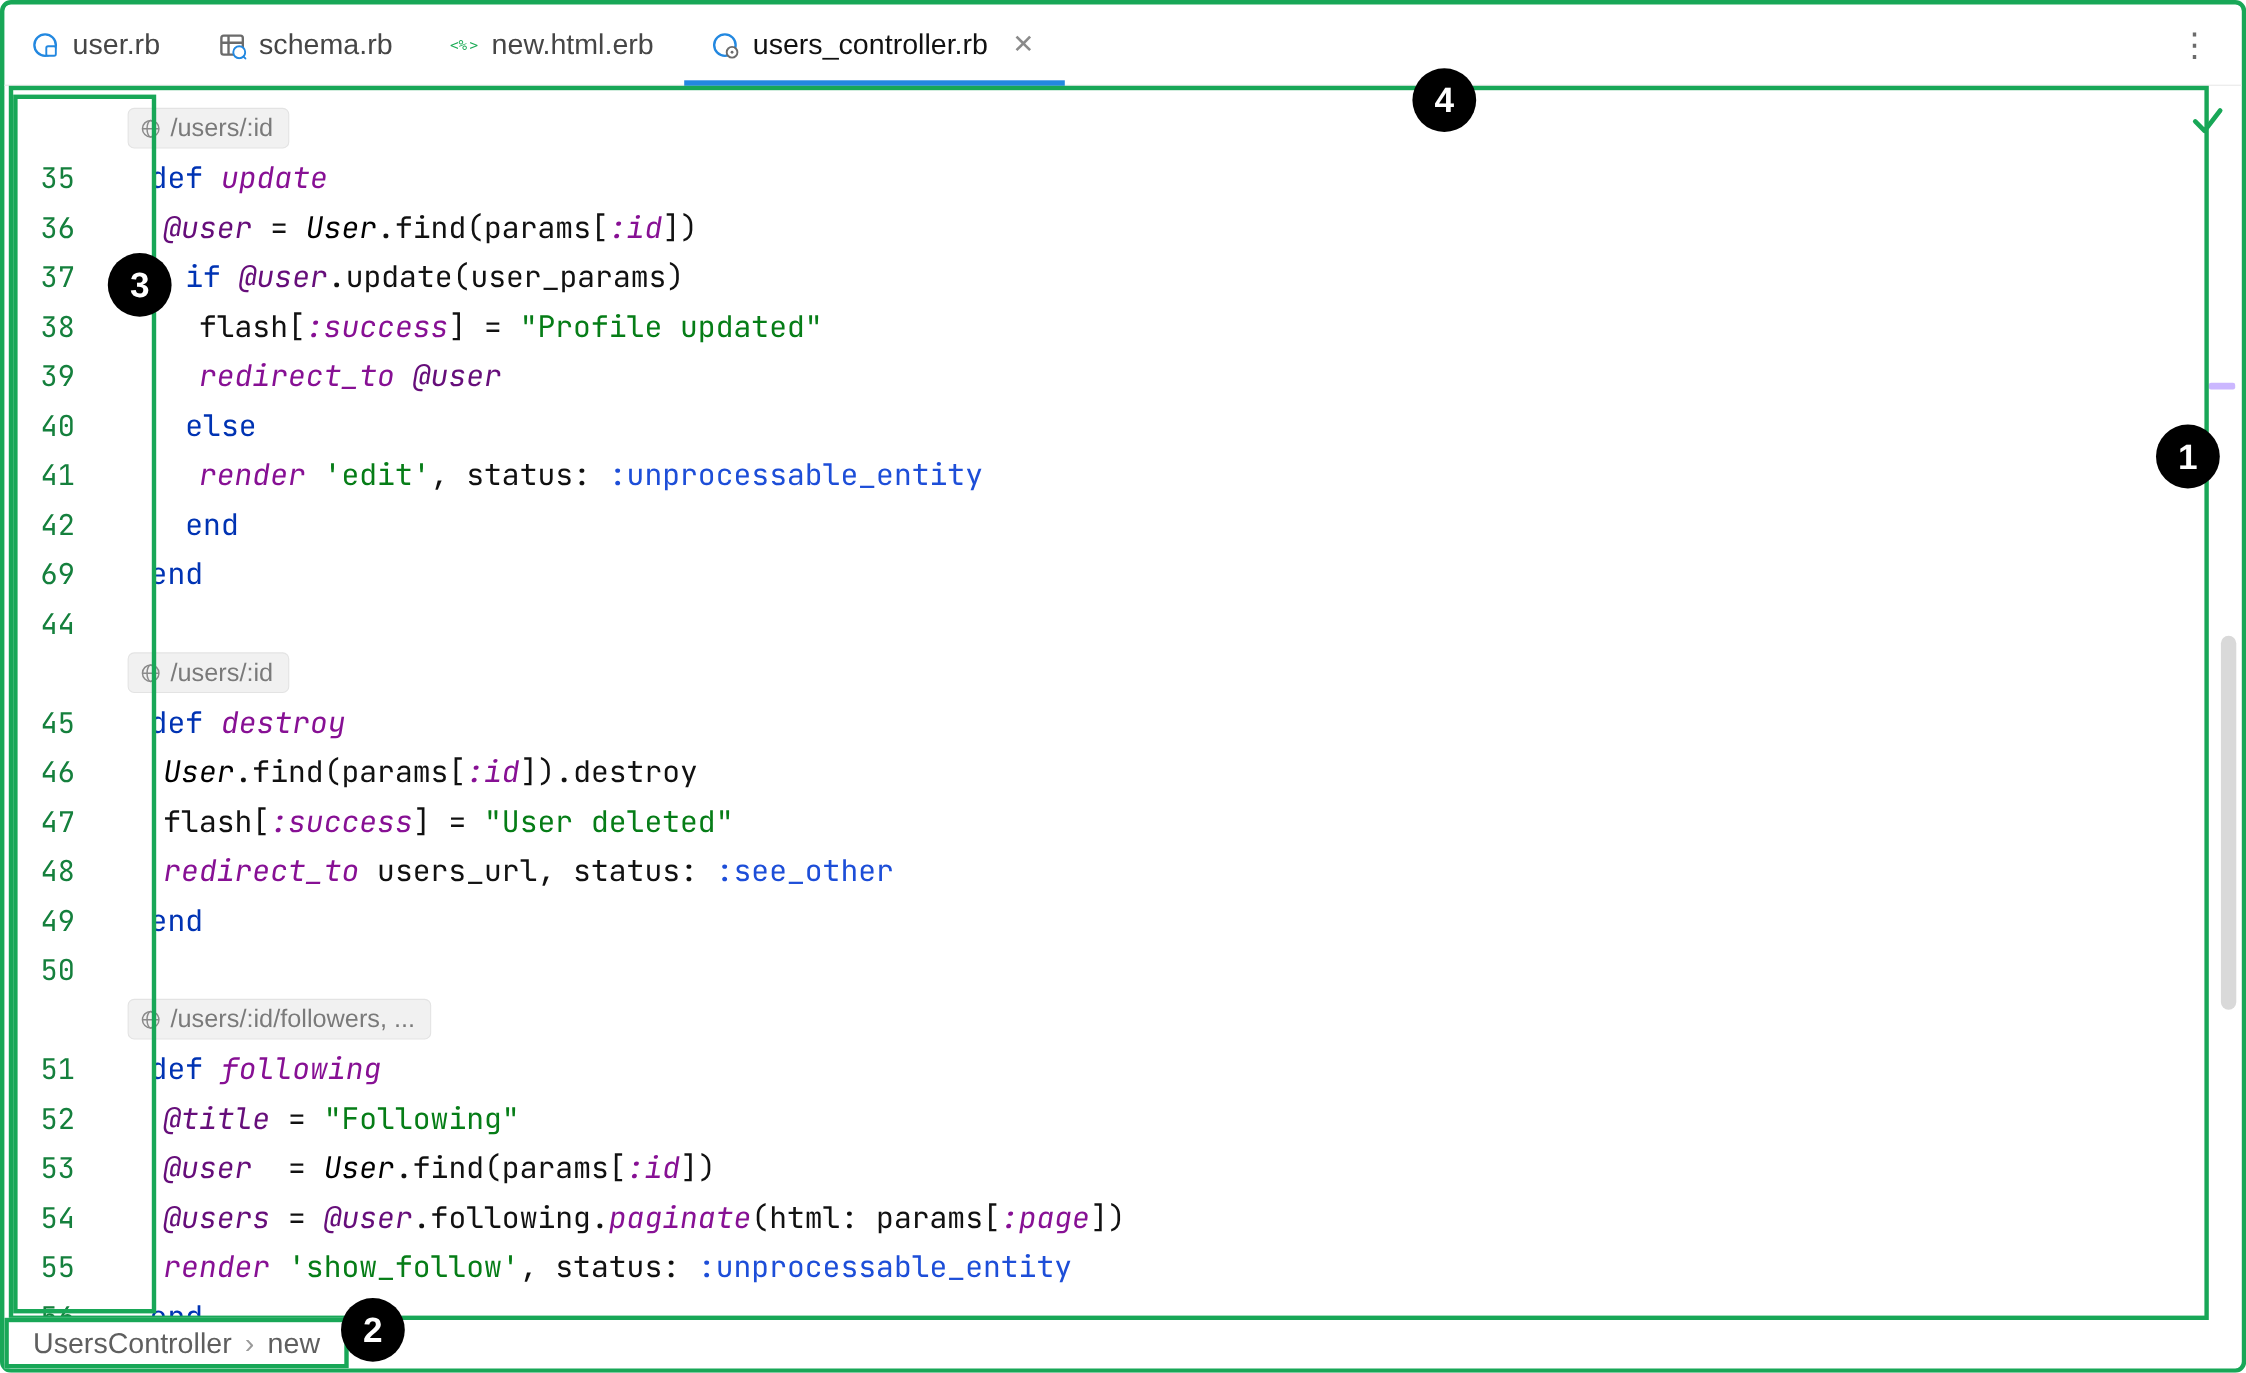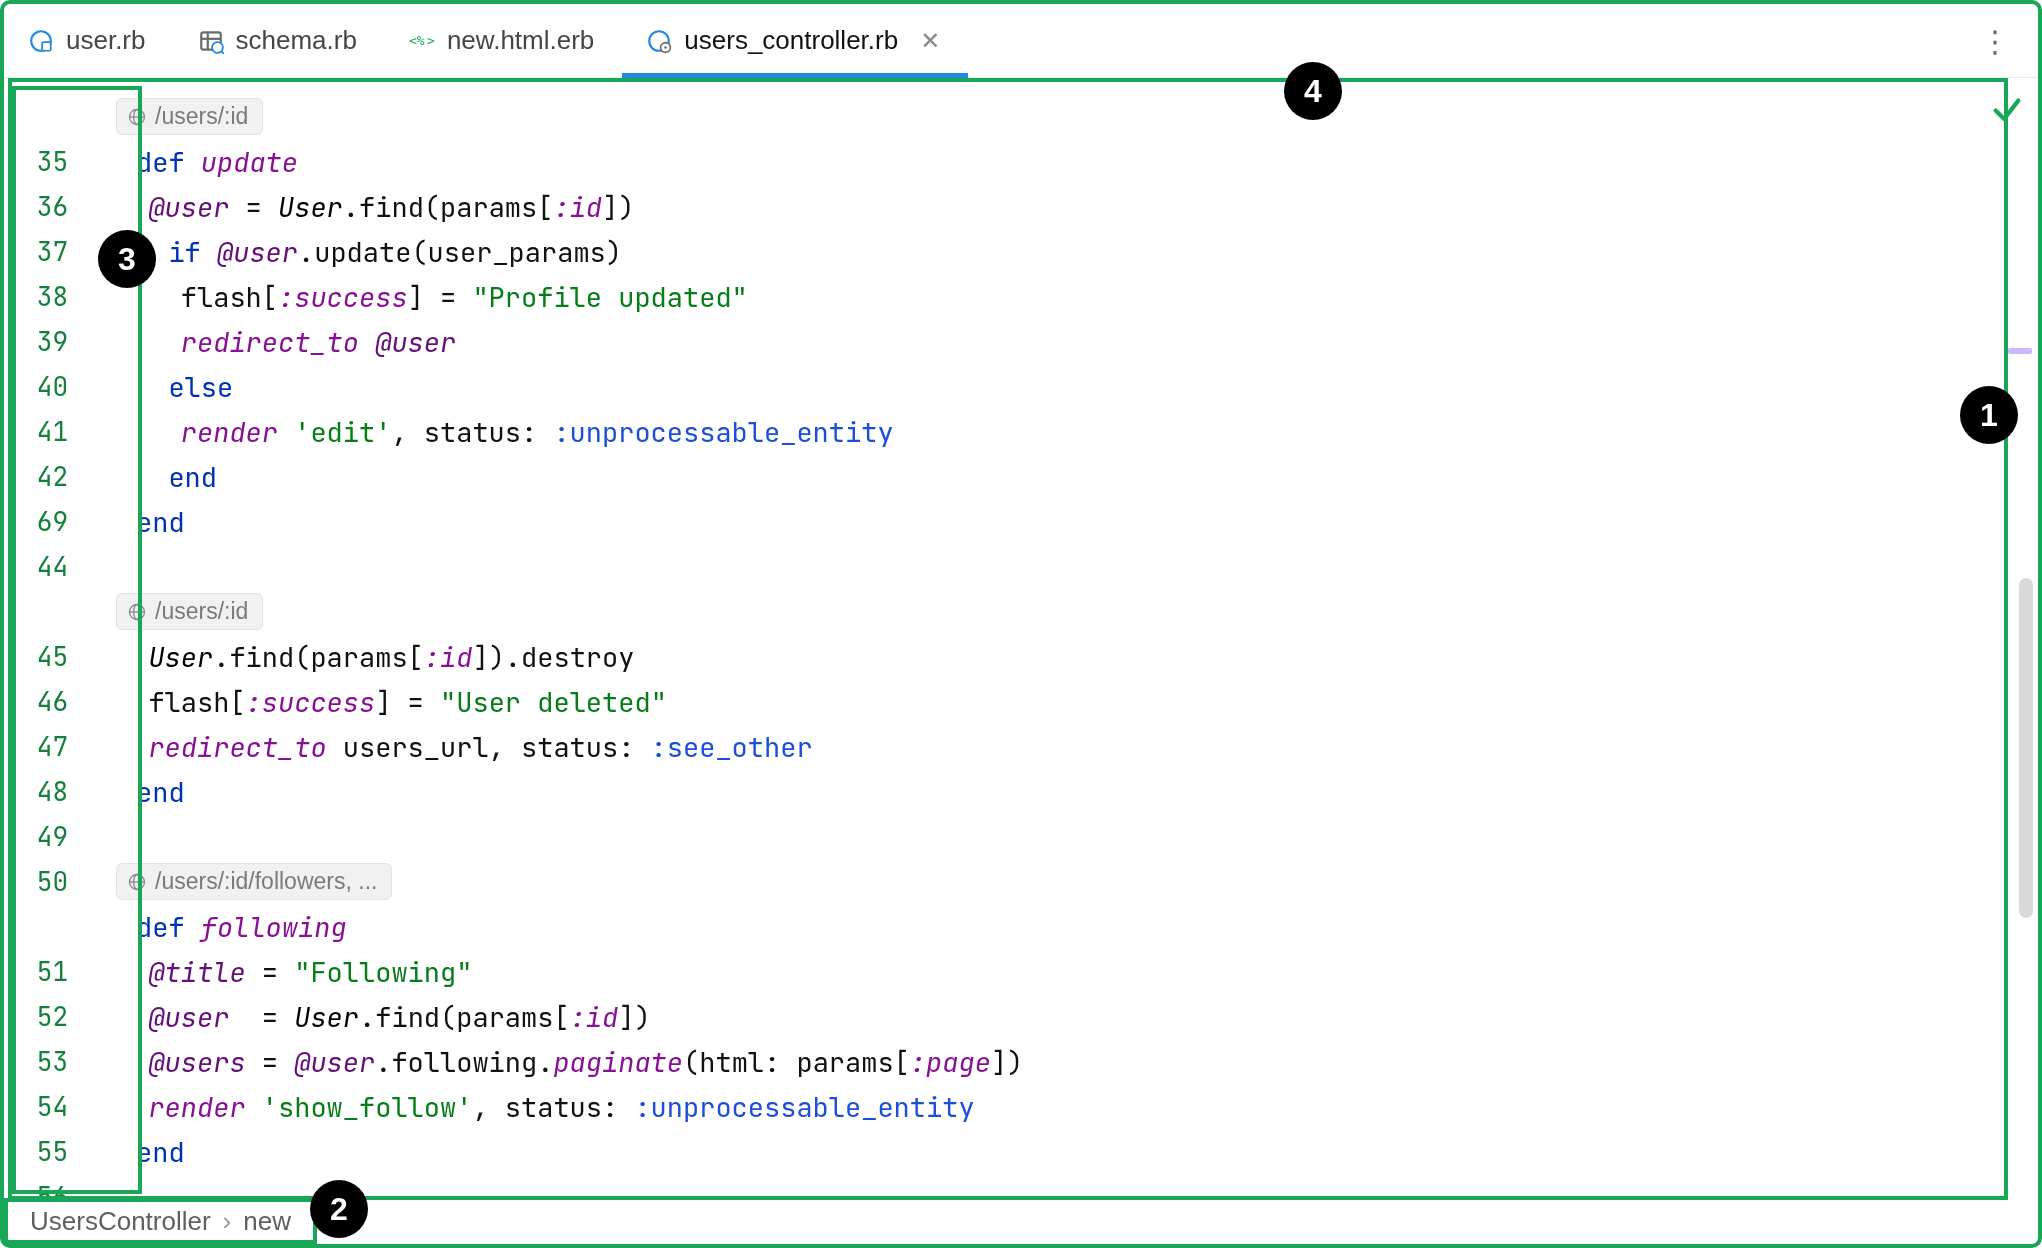--- a/index.html
+++ b/index.html
@@ -231,20 +231,23 @@
           <span class="hint" style="margin-left: 24px;">
             <svg viewBox="0 0 24 24">
               <circle cx="12" cy="12" r="9" fill="none" stroke="#8a8a8a" stroke-width="1.6"></circle>
               <ellipse cx="12" cy="12" rx="4" ry="9" fill="none" stroke="#8a8a8a" stroke-width="1.6"></ellipse>
               <line x1="3" y1="12" x2="21" y2="12" stroke="#8a8a8a" stroke-width="1.6"></line>
             </svg>
             <span>/users/:id</span>
           </span>
         </div>
         <div class="row">
+          <pre style="padding-left: 24px;"><span class="kw">def </span><span class="fn">destroy</span></pre>
+        </div>
+        <div class="row">
           <pre style="padding-left: 24px;"><span>  </span><span class="cls">User</span><span>.find(params[</span><span class="sym">:id</span><span>]).destroy</span></pre>
         </div>
         <div class="row">
           <pre style="padding-left: 24px;"><span>  flash[</span><span class="sym">:success</span><span>] = </span><span class="str">"User deleted"</span></pre>
         </div>
         <div class="row">
           <pre style="padding-left: 24px;"><span>  </span><span class="fn">redirect_to</span><span> users_url, status: </span><span class="status-val">:see_other</span></pre>
         </div>
         <div class="row">
           <pre style="padding-left: 24px;"><span class="kw">end</span></pre>

